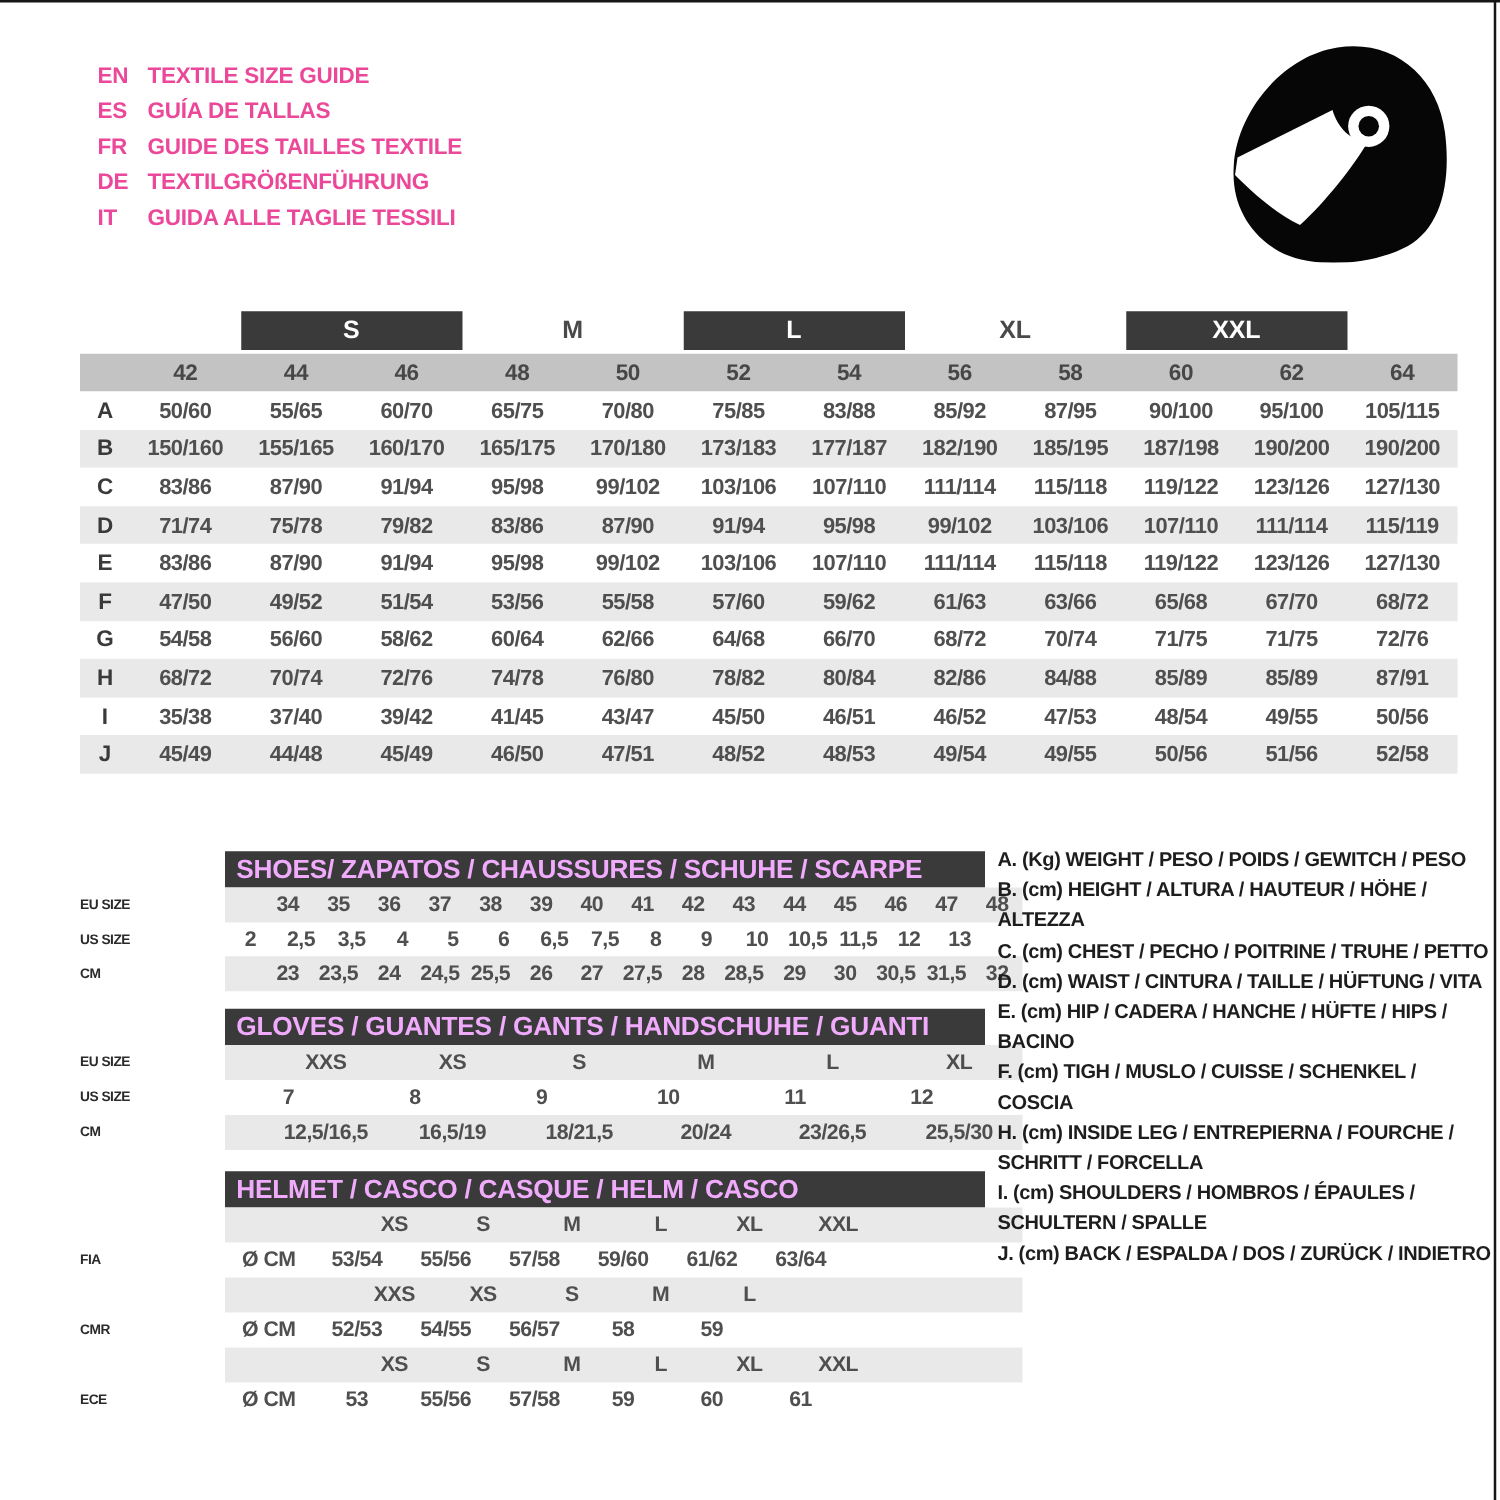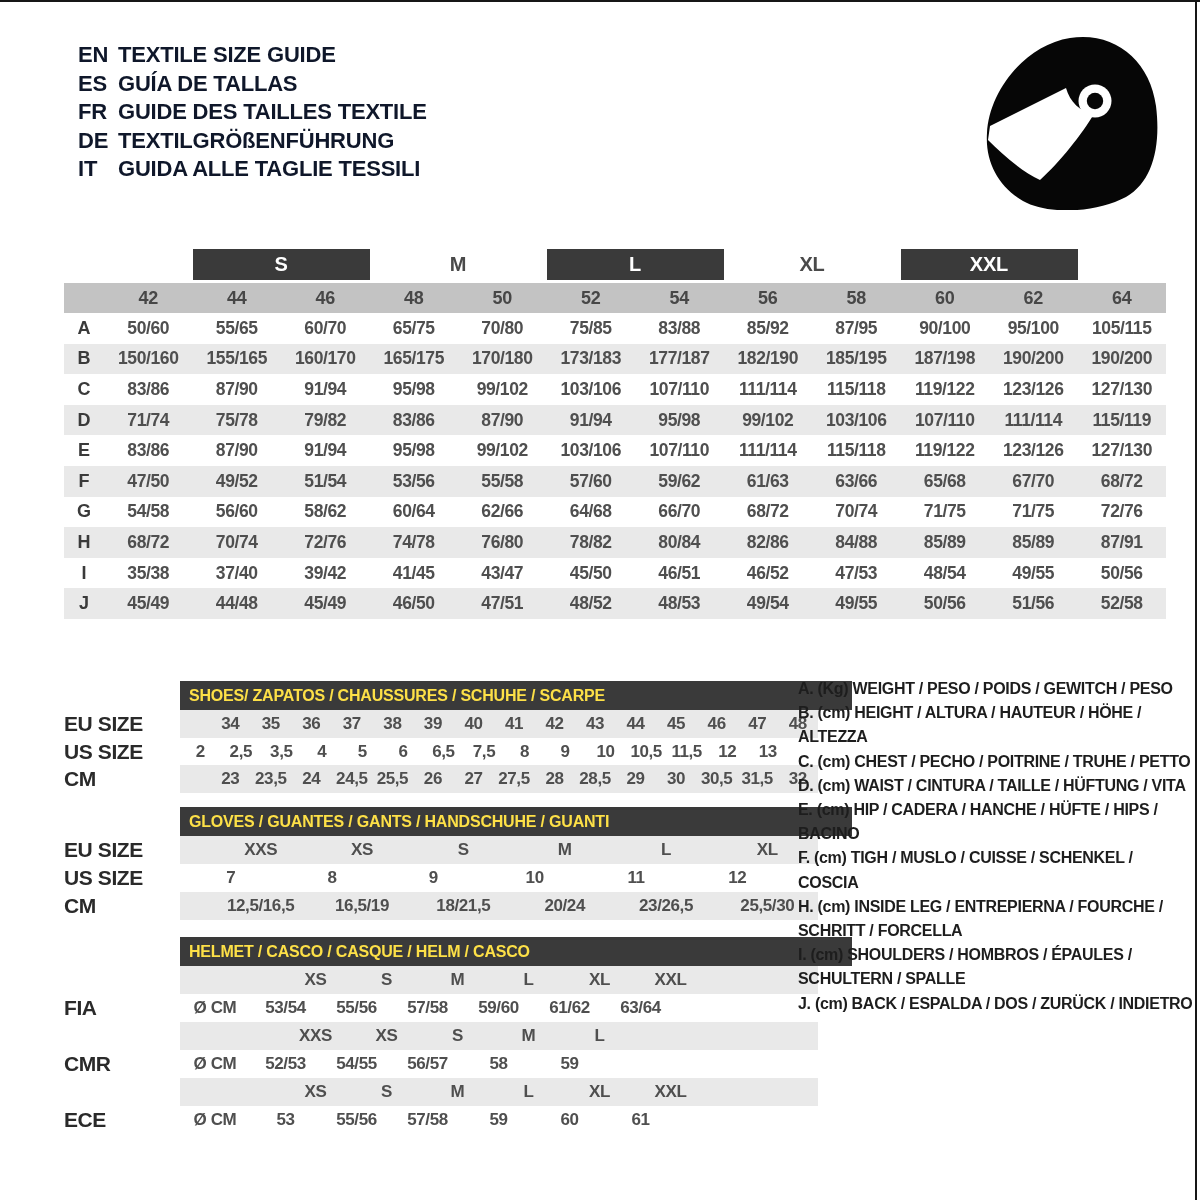--- a/index.html
+++ b/index.html
@@ -3,21 +3,21 @@
 <meta charset="utf-8">
 <style>
   html,body{margin:0;padding:0;background:#fff;}
   .page{position:relative;width:1200px;height:1200px;background:#fff;overflow:hidden;
         font-family:"Liberation Sans","DejaVu Sans",sans-serif;font-weight:700;color:#3f3f3f;}
   .edge-top{position:absolute;top:0;left:0;width:1200px;height:2px;background:#161616;}
   .edge-right{position:absolute;top:0;left:1195px;width:2px;height:1200px;background:#161616;}
 
   
   .lang-block{position:absolute;left:78px;top:42px;}
-  .lang-row{display:flex;height:28.5px;align-items:flex-start;font-size:22px;color:#0f172a;letter-spacing:-0.2px;}
+  .lang-row{display:flex;height:28.5px;align-items:flex-end;font-size:18px;color:#ec4899;letter-spacing:-0.2px;}
   .lang-code{width:40px;}
 
   
   .helmet-svg{position:absolute;left:978px;top:34px;width:182px;height:176px;}
 
   
   .main-table{position:absolute;left:64px;top:249px;width:1102px;}
   .grid-main{display:grid;grid-template-columns:40px repeat(12,1fr);}
   .band-row{height:31px;margin-bottom:3px;}
   .band{display:flex;align-items:center;justify-content:center;font-size:20px;letter-spacing:-0.2px;}
@@ -26,24 +26,24 @@
   .num-row{height:30px;background:#c3c3c3;}
   .num-cell{display:flex;align-items:center;justify-content:center;font-size:18px;color:#474747;letter-spacing:-0.3px;}
   .body-row{height:30.6px;}
   .body-row.striped{background:#e9e9e9;}
   .row-label{display:flex;align-items:center;justify-content:center;font-size:18px;color:#3a3a3a;}
   .val-cell{display:flex;align-items:center;justify-content:center;font-size:17.5px;color:#4f4f4f;letter-spacing:-0.4px;}
 
   
   .sub{position:absolute;left:64px;width:1102px;}
   .sub-row{display:flex;}
-  .sub-label{width:116px;display:flex;align-items:center;font-size:21px;color:#2a2a2a;letter-spacing:-0.4px;}
+  .sub-label{width:116px;display:flex;align-items:center;font-size:11px;color:#2a2a2a;letter-spacing:-0.4px;}
   .sub-content{width:608px;}
-  .title-bar{height:29px;background:#3a3a3a;color:#fde047;display:flex;align-items:center;
-             font-size:16px;padding-left:9px;box-sizing:border-box;width:672px;letter-spacing:-0.2px;}
+  .title-bar{height:29px;background:#3a3a3a;color:#f0abfc;display:flex;align-items:center;
+             font-size:21px;padding-left:9px;box-sizing:border-box;width:608px;letter-spacing:-0.2px;}
   .striped-bg{background:#e9e9e9;padding-left:30px;}
   .shoes-row{height:27.7px;}
   .gloves-row{height:28px;}
   .helm-row{height:28px;}
   .grid-15{display:grid;grid-template-columns:repeat(15,1fr);height:100%;}
   .grid-6{display:grid;grid-template-columns:repeat(6,1fr);height:100%;}
   .grid-helm{display:grid;grid-template-columns:70px repeat(6,71px);height:100%;}
   .sub .val-cell{font-size:17px;}
 
   

